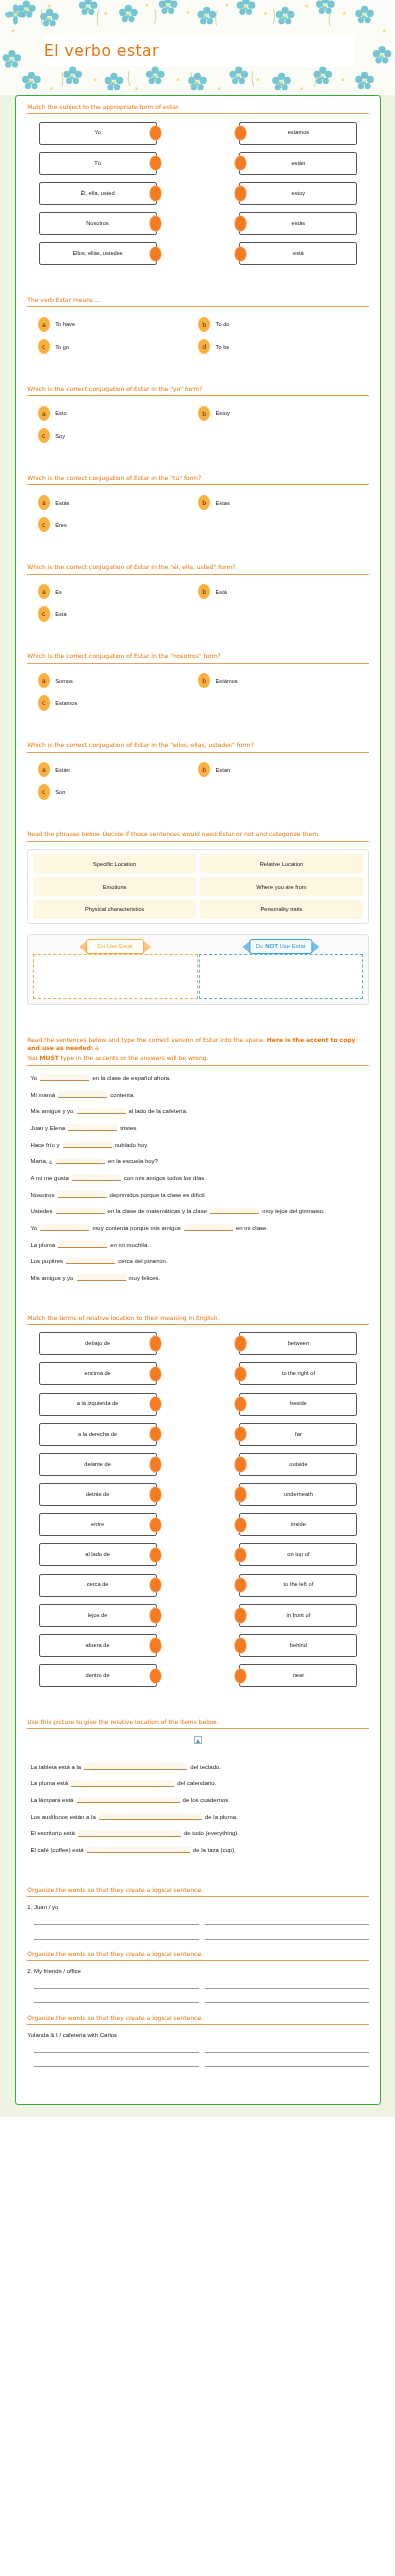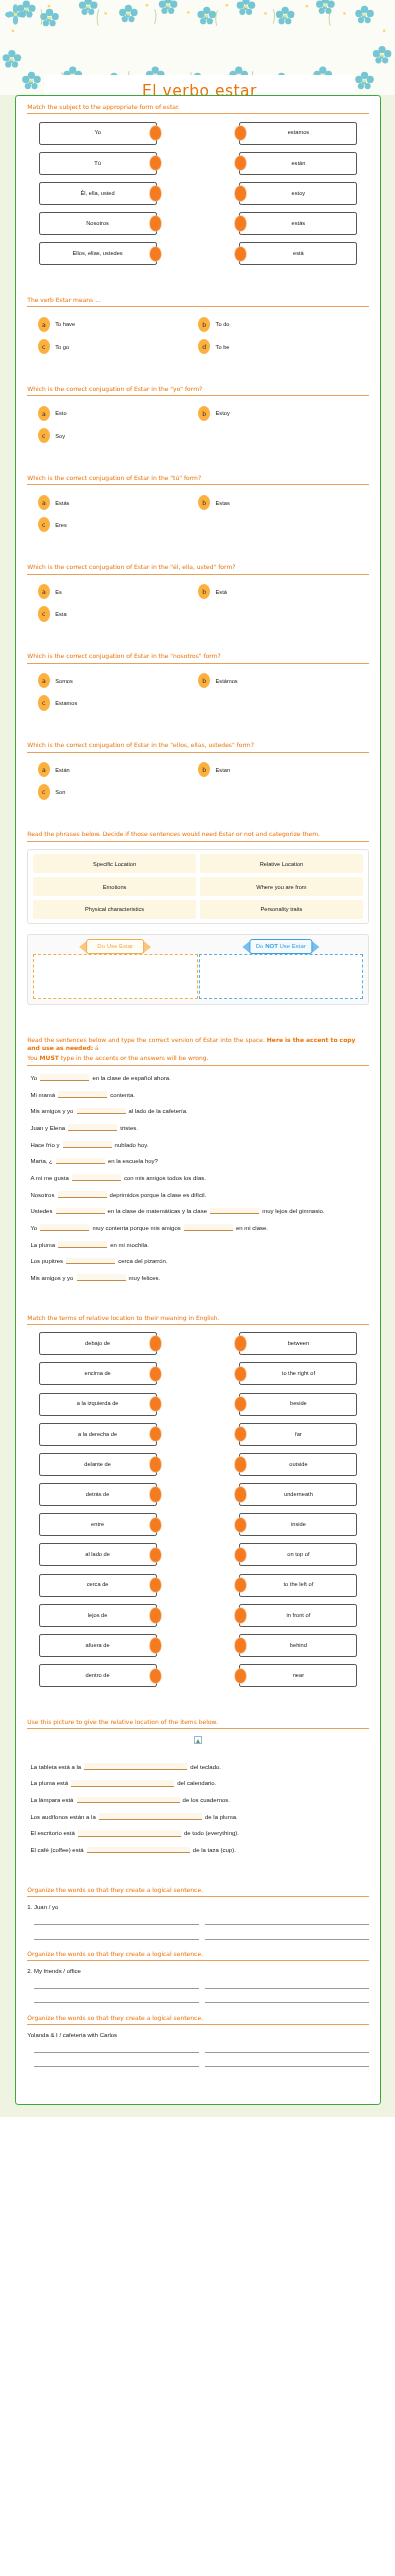--- a/index.html
+++ b/index.html
@@ -24,23 +24,21 @@
   }
   .title-strip {
     position: absolute;
     left: 44px;
     top: 35px;
     width: 311px;
     height: 31px;
     background: #ffffff;
     display: flex;
     align-items: center;
-    justify-content: center;
     z-index: 4;
-    margin-top: 40px;
   }
   .title-text {
     font-family: "DejaVu Sans", sans-serif;
     font-size: 15.5px;
     color: #e8740c;
     letter-spacing: 0.5px;
   }
 
   
   .page-wrap {

